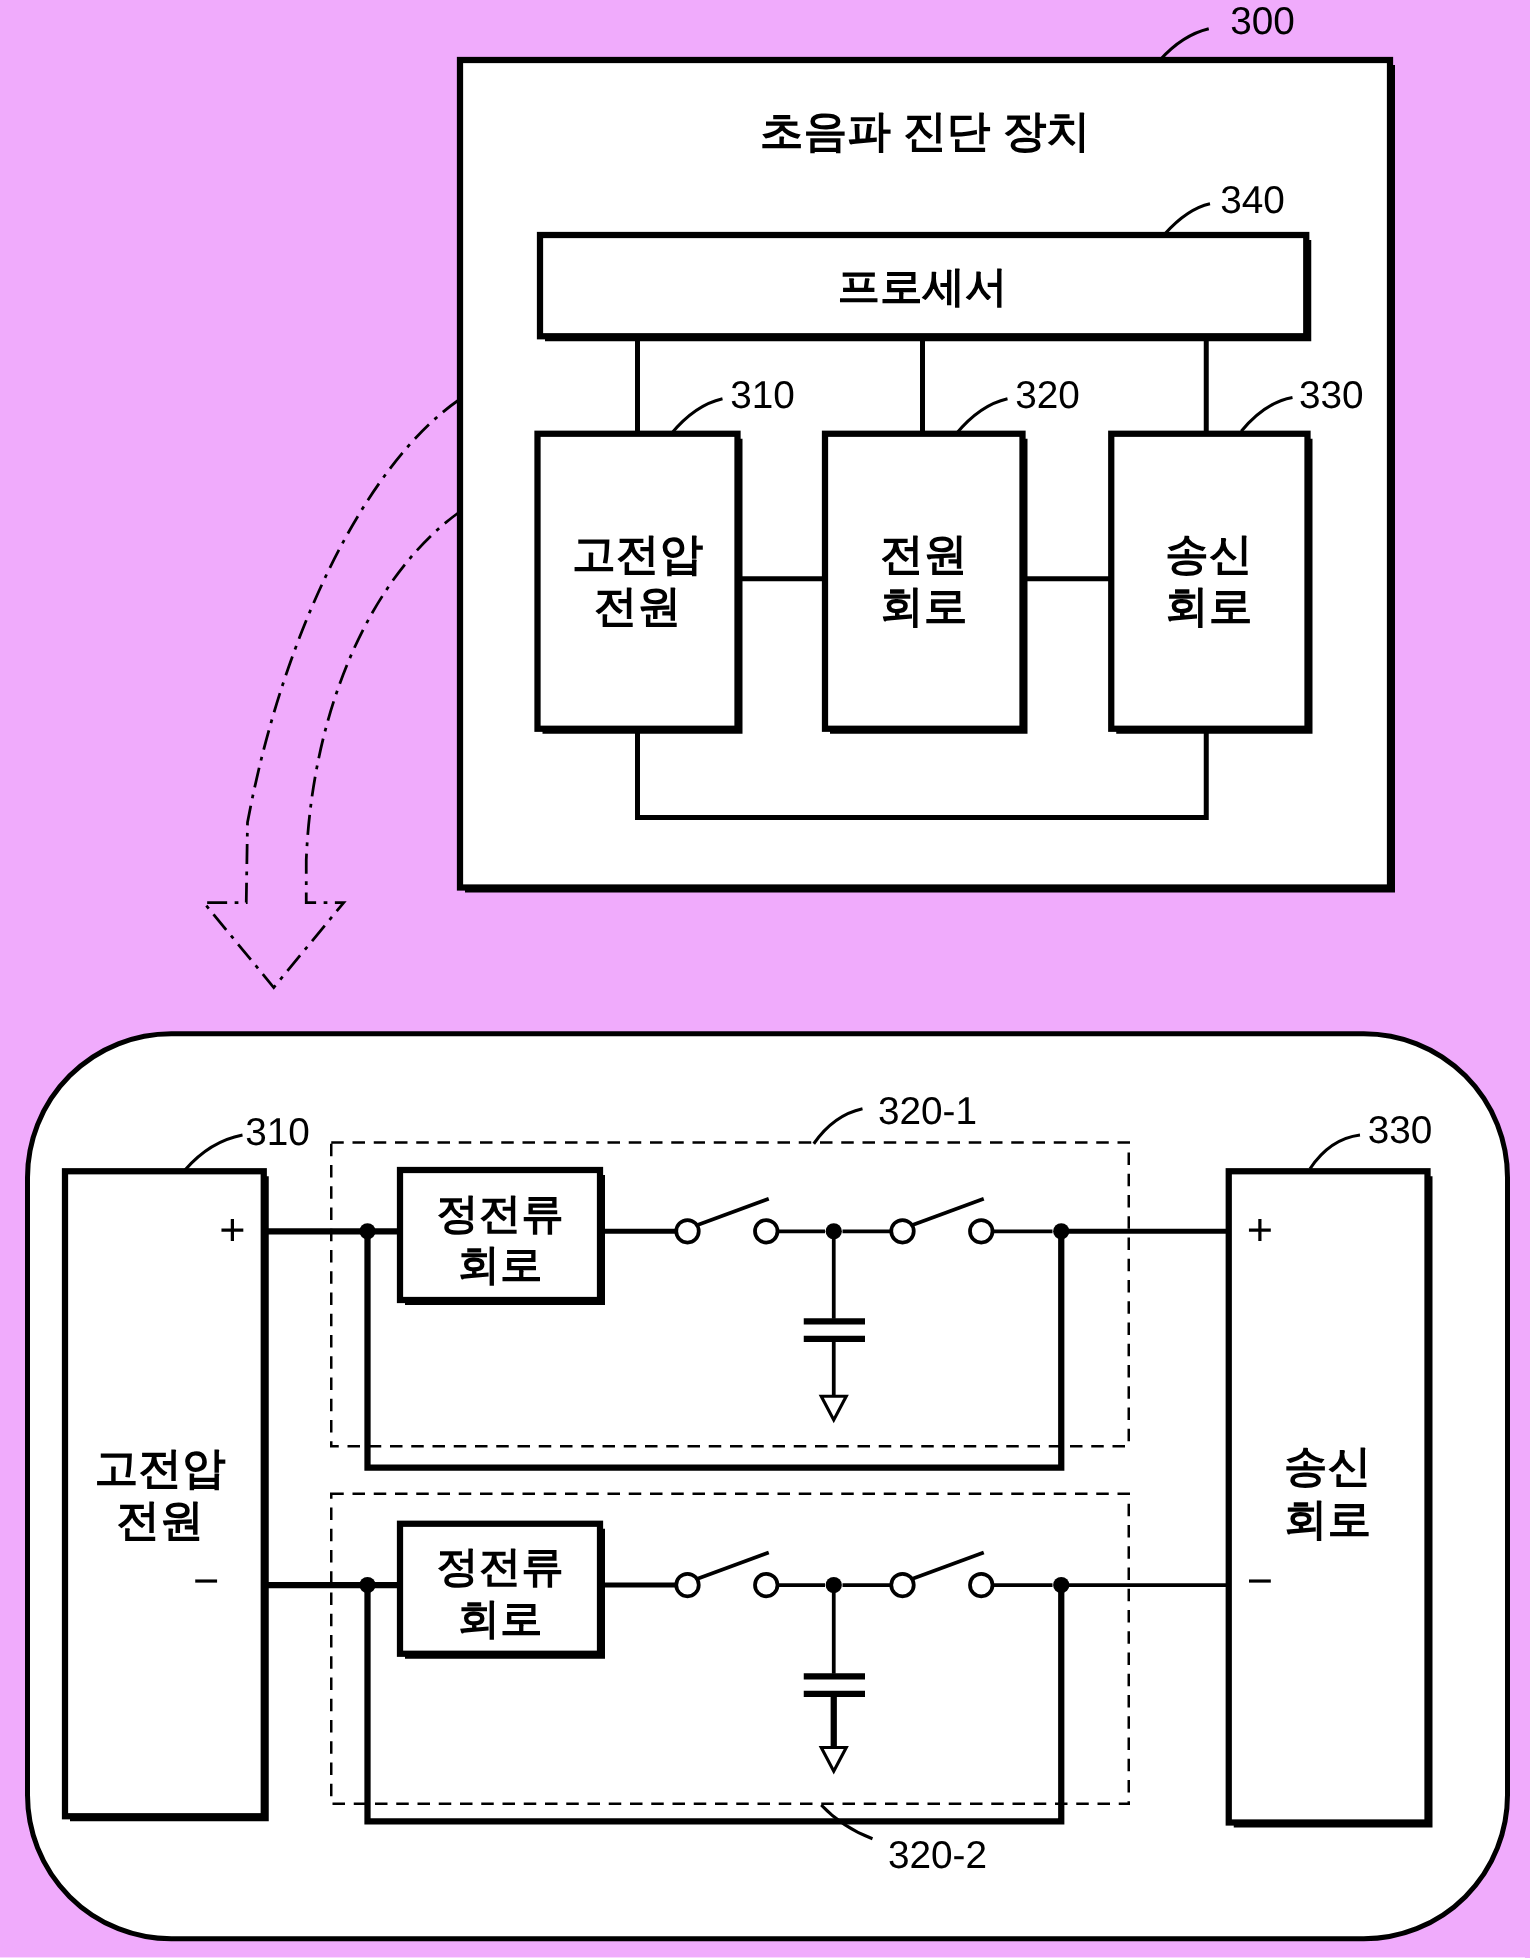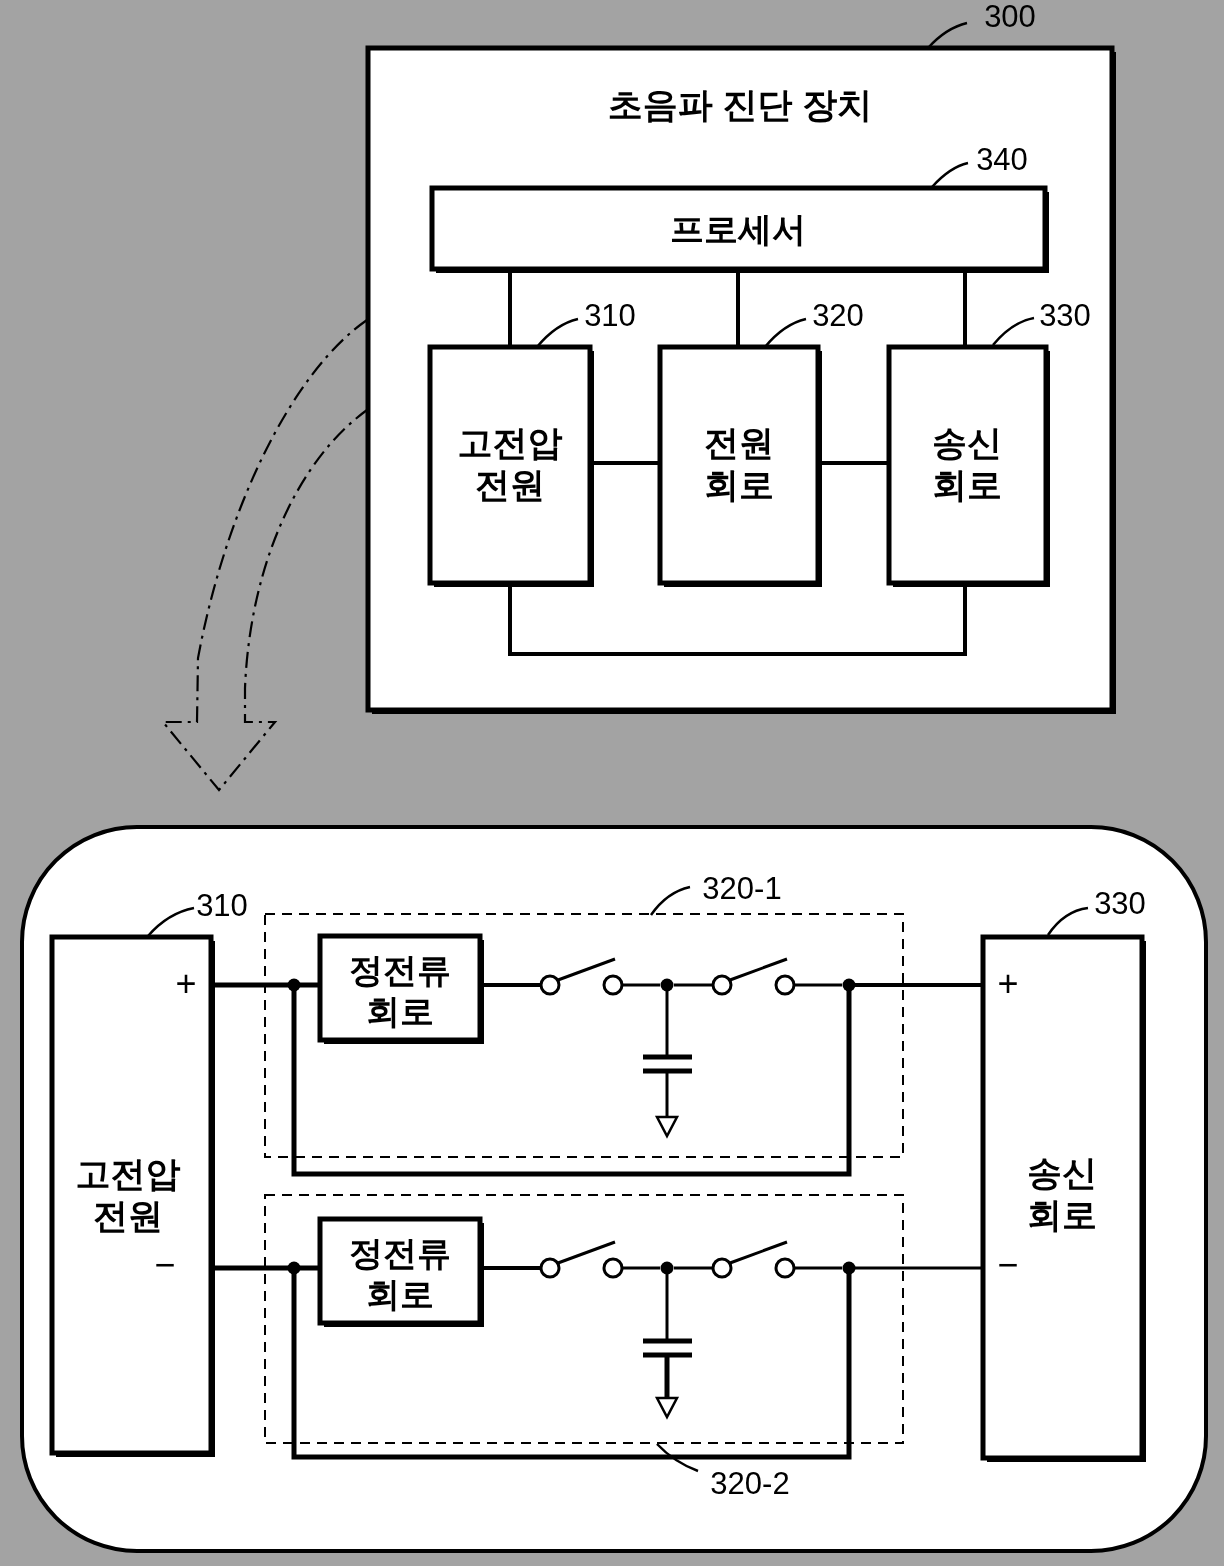--- a/index.html
+++ b/index.html
@@ -1,16 +1,16 @@
 <!DOCTYPE html>
 <html><head>
 <meta charset="utf-8">
 <style>
   html,body{margin:0;padding:0;background:#ffffff;}
-  .page{width:1224px;height:1566px;position:relative;background:#a3a3a3;}
+  .page{width:1224px;height:1566px;position:relative;background:#f0abfc;}
   svg{display:block;}
   text{font-family:"Liberation Sans","DejaVu Sans",sans-serif;fill:#000;}
   .ko{font-weight:bold;font-size:35px;}
   .ko-sm{font-weight:bold;font-size:34px;}
   .num{font-weight:normal;font-size:31px;}
   .sign{font-weight:normal;font-size:36px;}
   .stroke{stroke:#000;fill:none;}
 </style>
 </head>
 <body>

